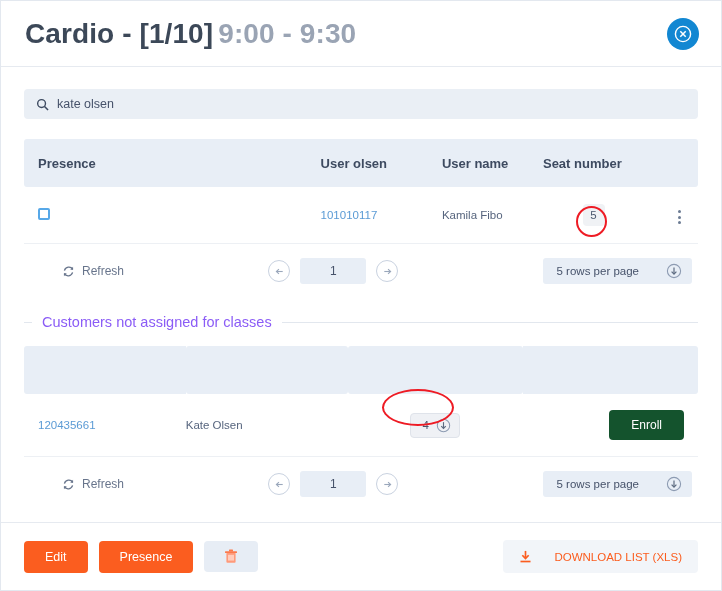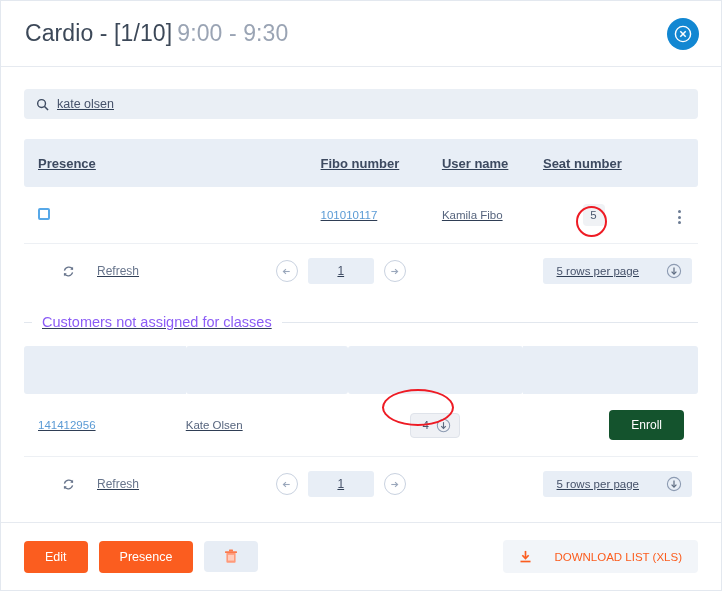--- a/index.html
+++ b/index.html
@@ -27,42 +27,41 @@
   .modal-header {
     height: 66px;
     min-height: 66px;
     display: flex;
     align-items: center;
     justify-content: space-between;
     padding: 0 22px 0 24px;
     border-bottom: 1px solid #e6eaf0;
   }
   .title {
-    font-size: 23px;
-    font-weight: 400;
+    font-size: 28px;
+    font-weight: 700;
     letter-spacing: .1px;
     white-space: nowrap;
   }
   .title .t-main { color: #3c4858; }
   .title .t-time { color: #9aa4b4; margin-left: 5px; }
   .close-btn {
     width: 32px; height: 32px;
     border-radius: 50%;
     background: #1287d2;
     display: flex; align-items: center; justify-content: center;
     cursor: pointer;
     flex: 0 0 auto;
   }
 
   
   .modal-body {
     flex: 1 1 auto;
     padding: 22px 23px 0 23px;
     overflow: hidden;
-    text-decoration: underline;
   }
 
   
   .search-box {
     height: 30px;
     background: #eaeff5;
     border-radius: 4px;
     display: flex;
     align-items: center;
     padding: 0 12px;
@@ -170,21 +169,21 @@
   }
 
   
   .pager {
     display: flex;
     align-items: center;
     justify-content: space-between;
     padding: 14px 6px 12px 6px;
   }
   .refresh {
-    display: flex; align-items: center; gap: 22px;
+    display: flex; align-items: center; gap: 7px;
     font-size: 12px; color: #68758c; cursor: pointer;
     padding-left: 32px;
   }
   .pager-center { display: flex; align-items: center; gap: 10px; }
   .circ-btn {
     width: 22px; height: 22px; border-radius: 50%;
     border: 1px solid #c9d2e0;
     display: flex; align-items: center; justify-content: center;
     cursor: pointer; background: #fff;
   }
@@ -291,21 +290,21 @@
           <line x1="9.2" y1="9.2" x2="13" y2="13" stroke="#3d4a60" stroke-width="1.6"></line>
         </svg>
       </span>
       <input class="search-input" type="text" value="kate olsen" placeholder="Search" style="">
     </div>
 
     <table class="grid">
       <thead>
         <tr>
           <th style="width:44%">Presence</th>
-          <th style="width:18%">Fibo number</th>
+          <th style="width:18%">User olsen</th>
           <th style="width:15%">User name</th>
           <th style="width:15%">Seat number</th>
           <th style="width:8%"></th>
         </tr>
       </thead>
       <tbody>
         <tr>
           <td>
             <span class="checkbox"></span>
           </td>
@@ -373,21 +372,21 @@
         <tr>
           <th style="width:24%"></th>
           <th style="width:24%"></th>
           <th style="width:26%"></th>
           <th style="width:26%"></th>
         </tr>
       </thead>
       <tbody>
         <tr>
           <td>
-            <span class="num-link">141412956</span>
+            <span class="num-link">120435661</span>
           </td>
           <td>Kate Olsen</td>
           <td class="c-center">
             <span class="seat-select">
               <span>4</span>
               <svg width="15" height="15" viewBox="0 0 16 16">
                 <circle cx="8" cy="8" r="6.6" fill="none" stroke="#8d9bb2" stroke-width="1.1"></circle>
                 <line x1="8" y1="4.4" x2="8" y2="11" stroke="#5d6b80" stroke-width="1.2"></line>
                 <polyline points="5.6,8.6 8,11.2 10.4,8.6" fill="none" stroke="#5d6b80" stroke-width="1.2"></polyline>
               </svg>

